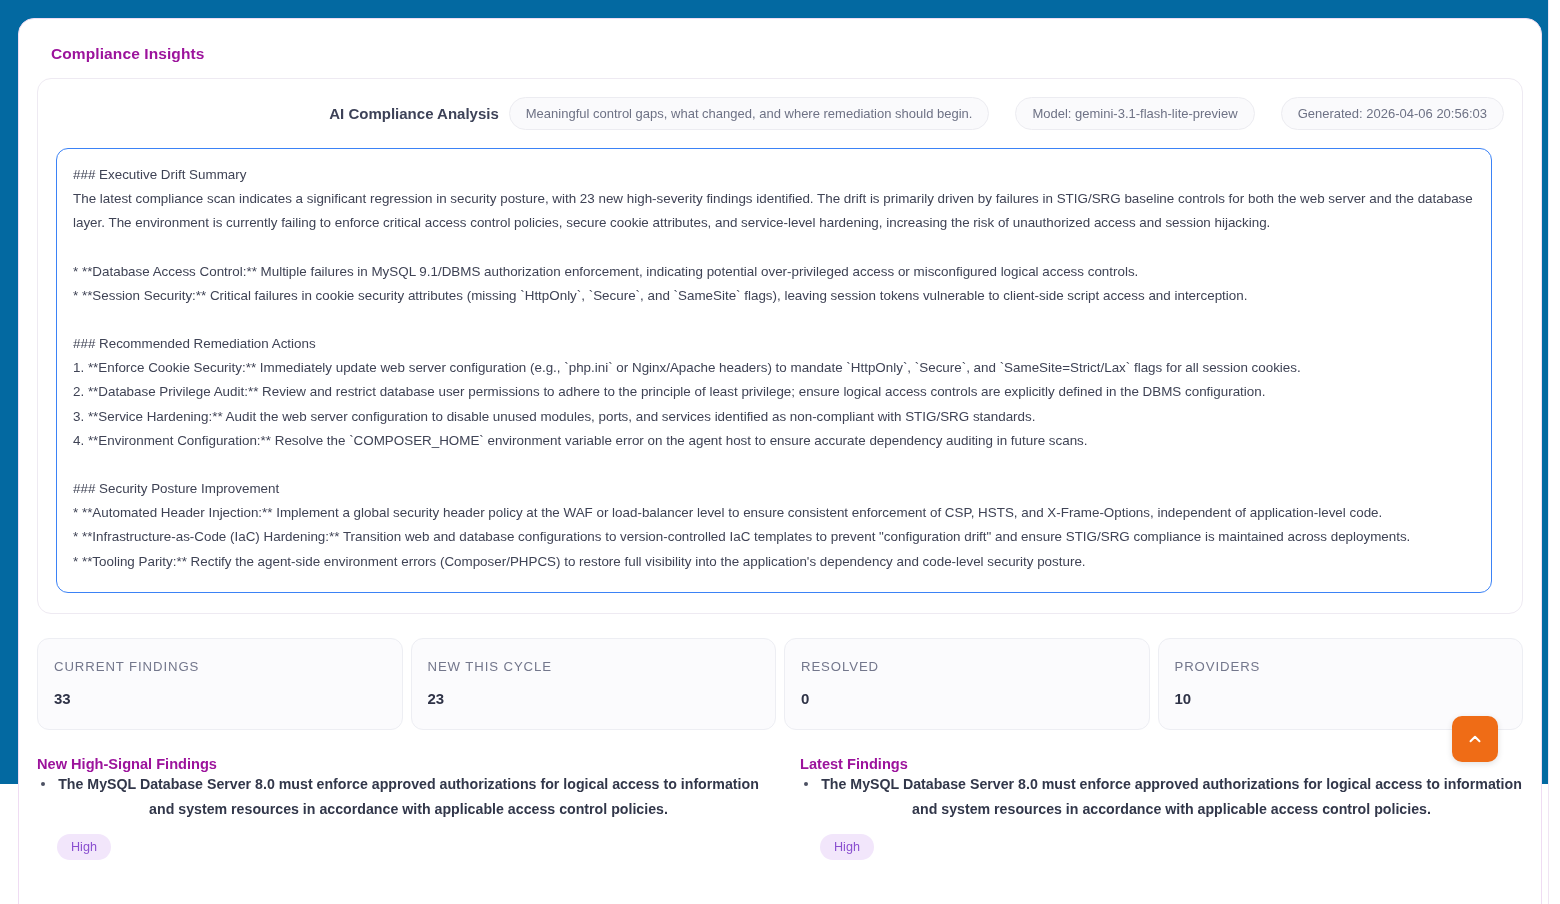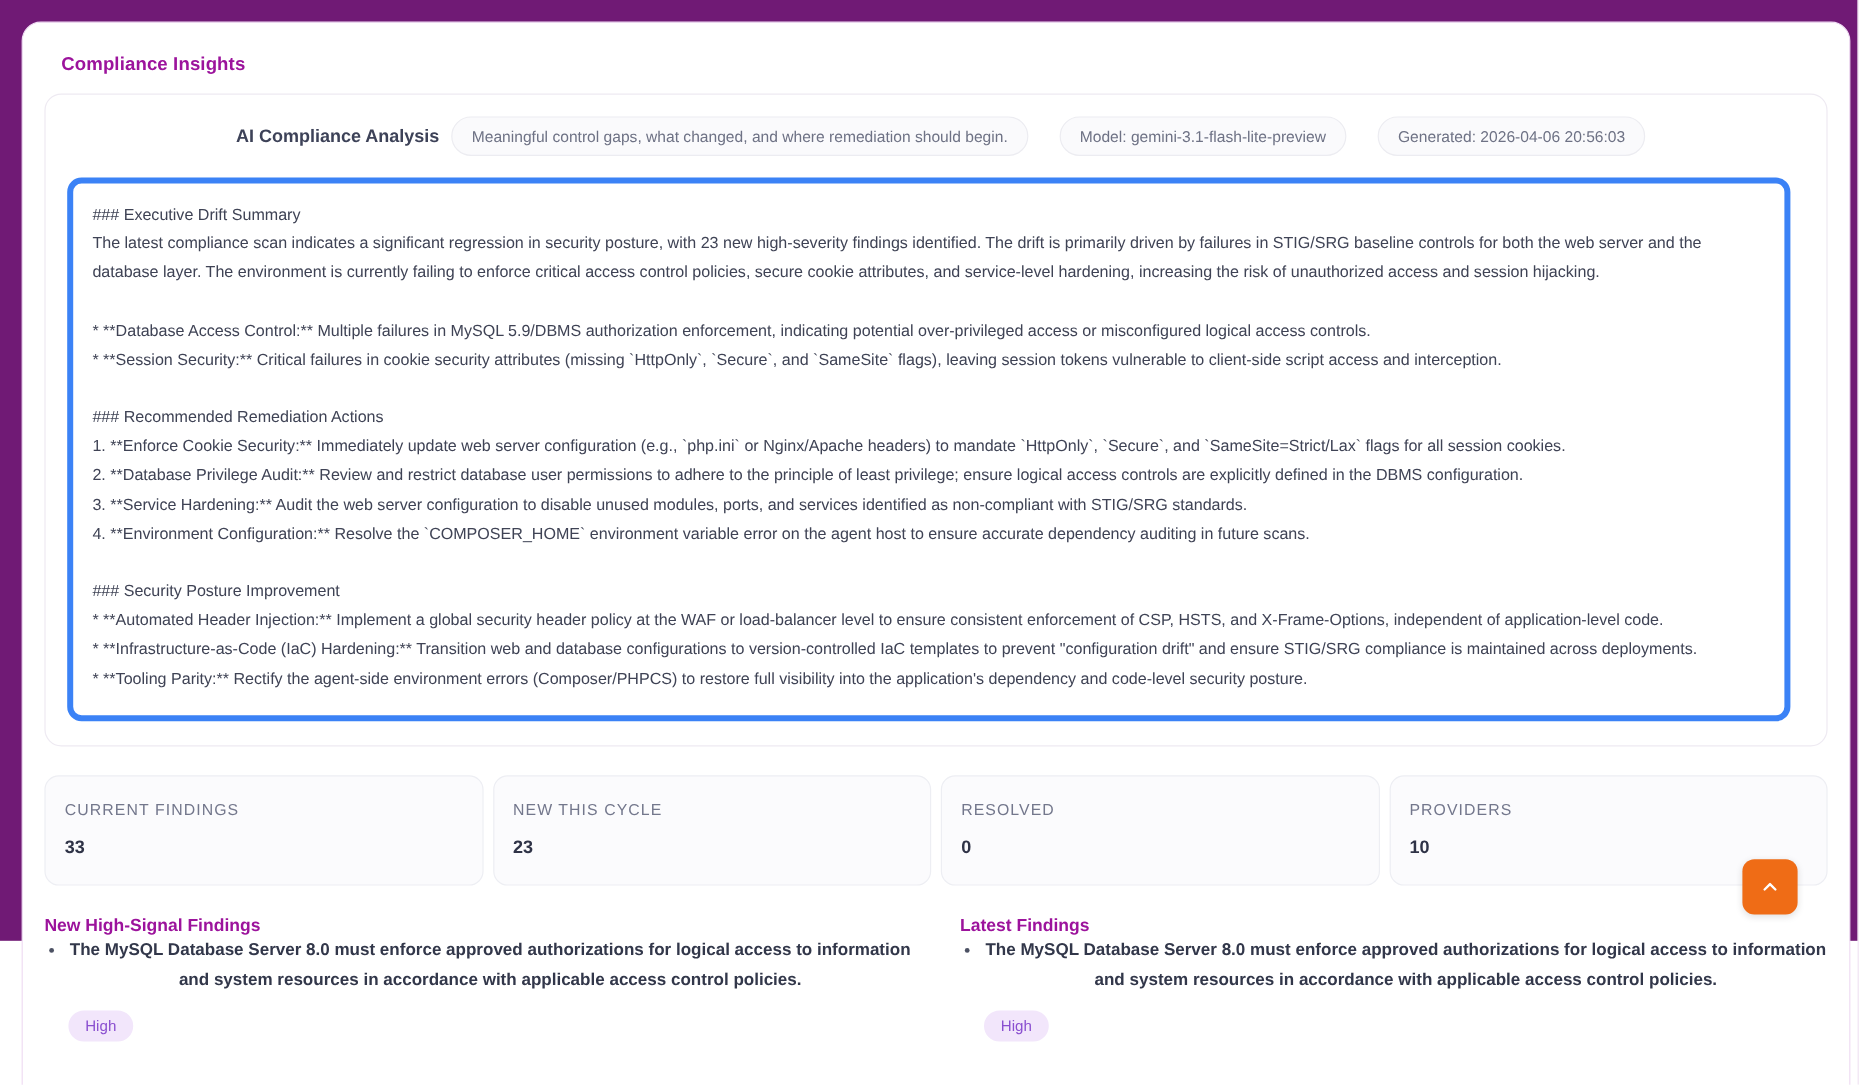--- a/index.html
+++ b/index.html
@@ -6,21 +6,21 @@
   html, body {
     margin: 0; padding: 0;
     width: 1560px; height: 904px;
     background: #ffffff;
     font-family: "Liberation Sans", sans-serif;
     overflow: hidden;
   }
   .page {
     position: relative;
     width: 1560px; height: 784px;
-    background: #701a75;
+    background: #0369a1;
   }
 
   
   .insights-panel {
     position: absolute;
     left: 18px;
     top: 18px;
     width: 1524px;
     min-height: 1000px;
     background: #ffffff;
@@ -41,21 +41,21 @@
   .ai-card {
     margin: 15px 4px 0 4px;
     background: #ffffff;
     border: 1px solid #eeeaf2;
     border-radius: 14px;
     padding: 18px 14px 20px 14px;
   }
   .ai-head {
     display: flex;
     align-items: center;
-    justify-content: center;
+    justify-content: flex-end;
     padding: 0 4px 0 12px;
     gap: 10px;
   }
   .ai-head-title {
     font-size: 15px;
     font-weight: bold;
     color: #3d4258;
     white-space: nowrap;
   }
   .ai-badges {
@@ -69,21 +69,21 @@
     border-radius: 999px;
     color: #6e7285;
     font-size: 13px;
     padding: 8px 16px;
     white-space: nowrap;
   }
 
   
   .analysis-box {
     margin: 18px 16px 0 4px;
-    border: 5px solid #3b82f6;
+    border: 1px solid #3b82f6;
     border-radius: 12px;
     background: #ffffff;
     padding: 14px 16px 18px 16px;
   }
   .analysis-line {
     font-size: 13.4px;
     color: #3f4355;
     line-height: 24.2px;
     white-space: pre-wrap;
   }
@@ -205,21 +205,21 @@
           <div class="badge">Meaningful control gaps, what changed, and where remediation should begin.</div>
           <div class="badge">Model: gemini-3.1-flash-lite-preview</div>
           <div class="badge">Generated: 2026-04-06 20:56:03</div>
         </div>
       </div>
 
       <div class="analysis-box">
         <div class="analysis-line">### Executive Drift Summary</div>
         <div class="analysis-line">The latest compliance scan indicates a significant regression in security posture, with 23 new high-severity findings identified. The drift is primarily driven by failures in STIG/SRG baseline controls for both the web server and the database layer. The environment is currently failing to enforce critical access control policies, secure cookie attributes, and service-level hardening, increasing the risk of unauthorized access and session hijacking.</div>
         <div class="analysis-line blank"></div>
-        <div class="analysis-line">* **Database Access Control:** Multiple failures in MySQL 5.9/DBMS authorization enforcement, indicating potential over-privileged access or misconfigured logical access controls.</div>
+        <div class="analysis-line">* **Database Access Control:** Multiple failures in MySQL 9.1/DBMS authorization enforcement, indicating potential over-privileged access or misconfigured logical access controls.</div>
         <div class="analysis-line">* **Session Security:** Critical failures in cookie security attributes (missing `HttpOnly`, `Secure`, and `SameSite` flags), leaving session tokens vulnerable to client-side script access and interception.</div>
         <div class="analysis-line blank"></div>
         <div class="analysis-line">### Recommended Remediation Actions</div>
         <div class="analysis-line">1. **Enforce Cookie Security:** Immediately update web server configuration (e.g., `php.ini` or Nginx/Apache headers) to mandate `HttpOnly`, `Secure`, and `SameSite=Strict/Lax` flags for all session cookies.</div>
         <div class="analysis-line">2. **Database Privilege Audit:** Review and restrict database user permissions to adhere to the principle of least privilege; ensure logical access controls are explicitly defined in the DBMS configuration.</div>
         <div class="analysis-line">3. **Service Hardening:** Audit the web server configuration to disable unused modules, ports, and services identified as non-compliant with STIG/SRG standards.</div>
         <div class="analysis-line">4. **Environment Configuration:** Resolve the `COMPOSER_HOME` environment variable error on the agent host to ensure accurate dependency auditing in future scans.</div>
         <div class="analysis-line blank"></div>
         <div class="analysis-line">### Security Posture Improvement</div>
         <div class="analysis-line">* **Automated Header Injection:** Implement a global security header policy at the WAF or load-balancer level to ensure consistent enforcement of CSP, HSTS, and X-Frame-Options, independent of application-level code.</div>

